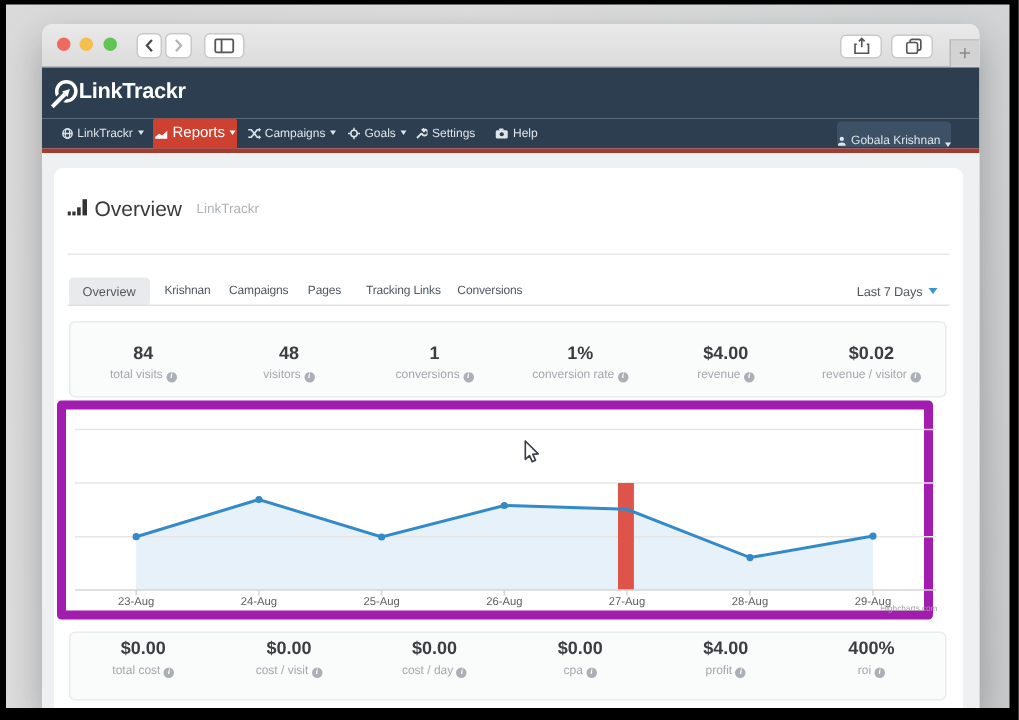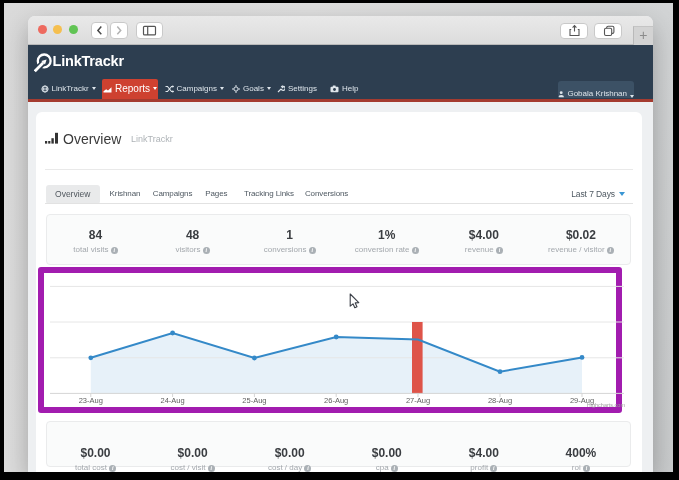--- a/index.html
+++ b/index.html
@@ -223,21 +223,21 @@
         <text x="210.4" y="130">25-Aug</text>
         <text x="292.2" y="130">26-Aug</text>
         <text x="374" y="130">27-Aug</text>
         <text x="456" y="130">28-Aug</text>
         <text x="538" y="130">29-Aug</text>
       </g>
       <text x="581" y="134" font-size="5.5" fill="#a0a0a0" text-anchor="end" font-family="Liberation Sans, sans-serif">Highcharts.com</text>
     </svg>
   </div>
 
-  <div class="statpanel" style="top:404.7px;height:46px;padding-top:25px">
+  <div class="statpanel" style="top:404.7px;height:46px;padding-top:4px">
     <div class="stat">
         <div class="num">$0.00</div>
         <div class="lbl">total cost <span class="info">i</span></div>
       </div>
     <div class="stat">
         <div class="num">$0.00</div>
         <div class="lbl">cost / visit <span class="info">i</span></div>
       </div>
     <div class="stat">
         <div class="num">$0.00</div>

